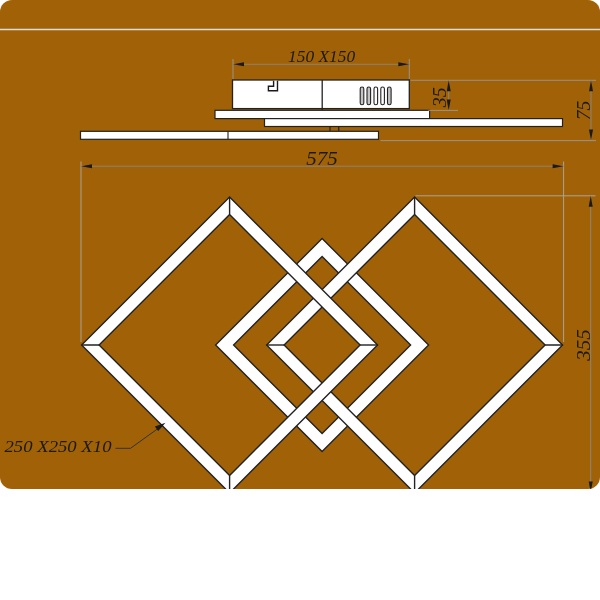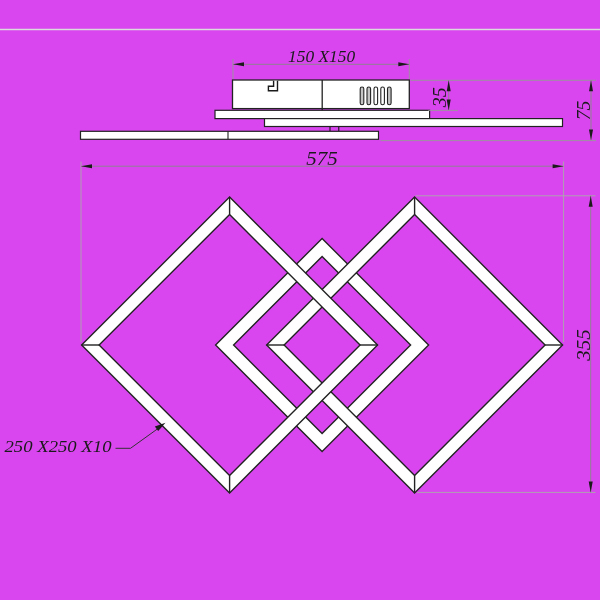--- a/index.html
+++ b/index.html
@@ -1,16 +1,16 @@
 <!DOCTYPE html>
 <html><head>
 <meta charset="utf-8">
 <style>
   html,body{margin:0;padding:0;background:#fff;}
-  .page{width:600px;height:600px;position:relative;background:#d946ef;overflow:hidden;}
+  .page{width:600px;height:489px;position:relative;background:#a16207;overflow:hidden;border-radius:12px;}
   svg{display:block;}
   text{font-family:"Liberation Serif", serif;font-style:italic;fill:#1a1a1a;}
 </style>
 </head>
 <body>
 <div class="page">
 <svg width="600" height="600" viewBox="0 0 600 600">
 
   <line x1="0" y1="29.5" x2="600" y2="29.5" stroke="#dcdcdc" stroke-width="1.6"></line>
 

